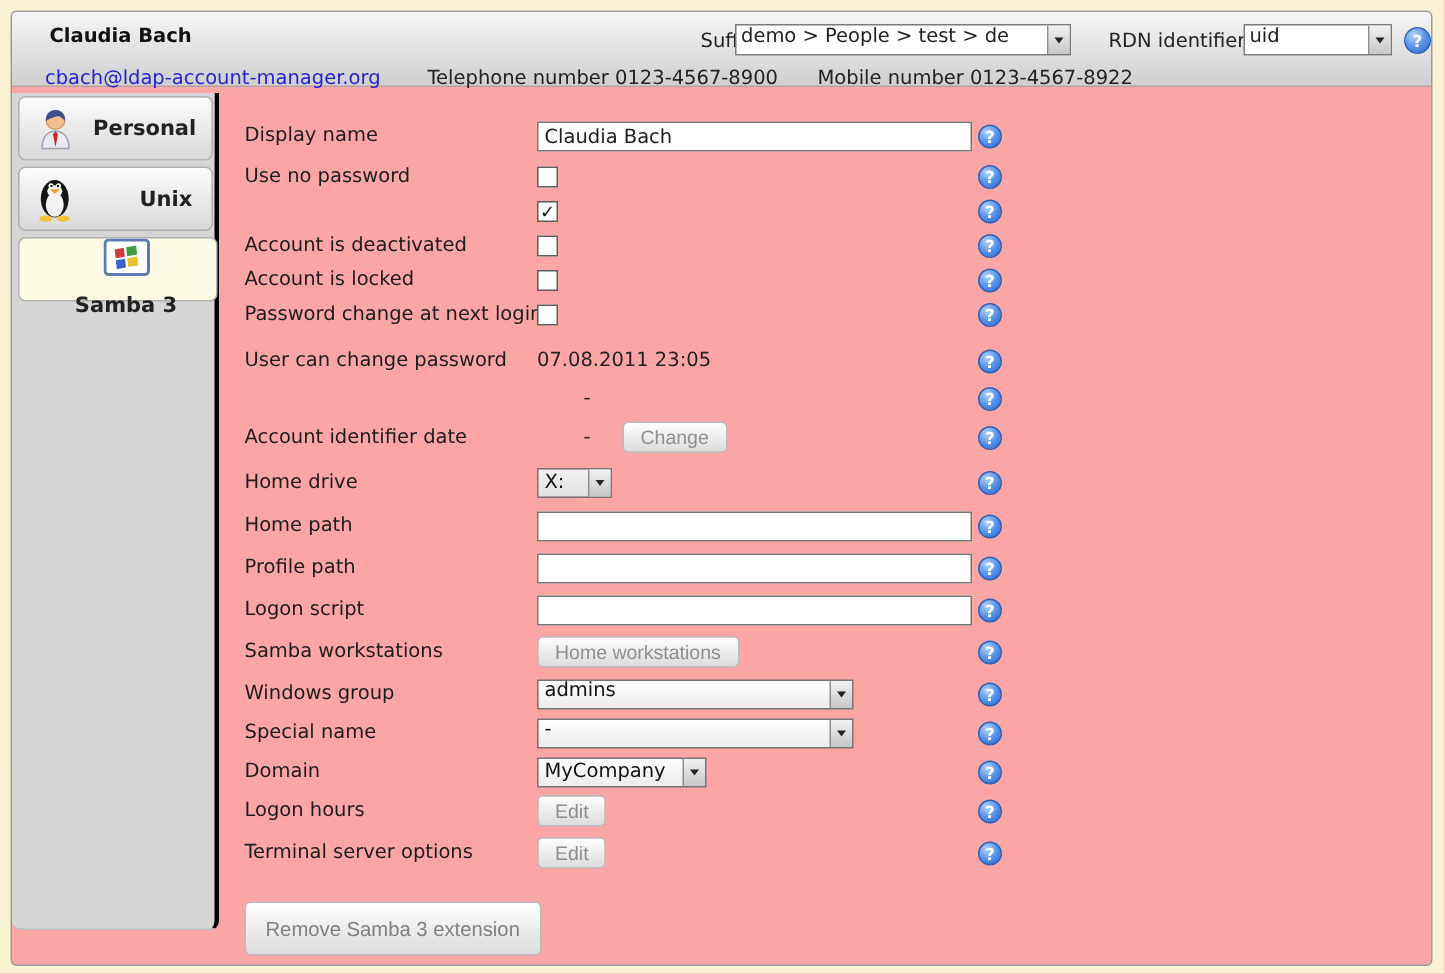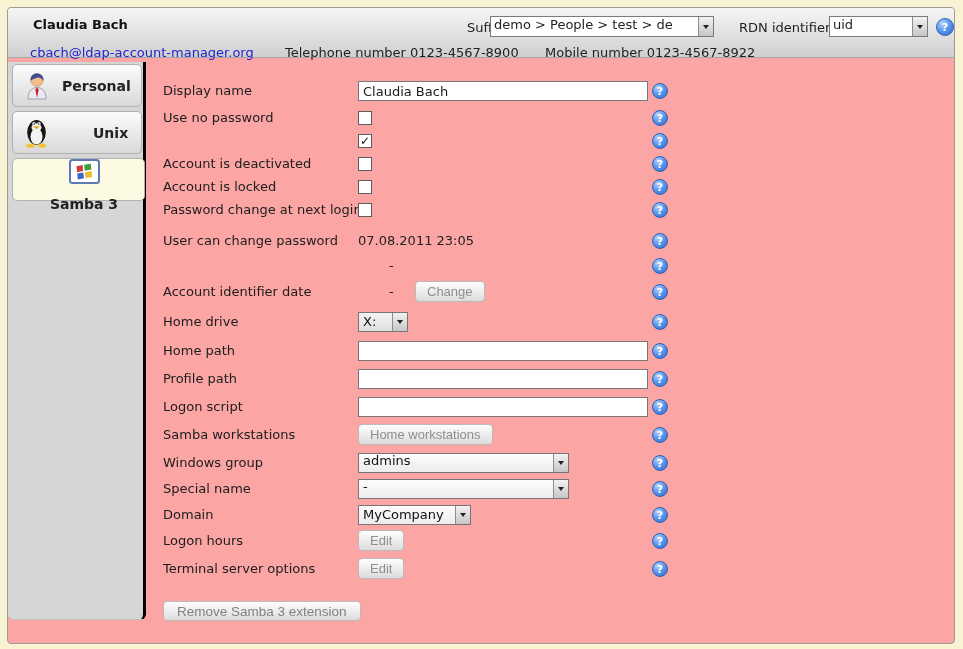--- a/index.html
+++ b/index.html
@@ -102,21 +102,21 @@
   .btn {
     background:linear-gradient(#fefefe,#dcdcdc);
     border:1px solid #bbb; border-radius:4px; color:#8e8e8e;
     font-family:Liberation Sans, sans-serif; font-size:13px; height:21px; padding:0 11px;
     cursor:pointer; white-space:nowrap;
   }
   .row .btn { position:absolute; top:0; }
   .btn-change { left:252px; }
   .btn-inline { left:195px; }
   .remove-btn {
-    position:absolute; left:0; top:-2px; height:20px; padding:0 13px;
+    position:absolute; left:0; top:-2px; height:36px; padding:0 13px;
     font-size:13.5px; color:#808080;
   }
 </style>
 </head>
 <body>
 
 <div class="container">
 
   <div class="header">
     <span class="acct-title">Claudia Bach</span>

